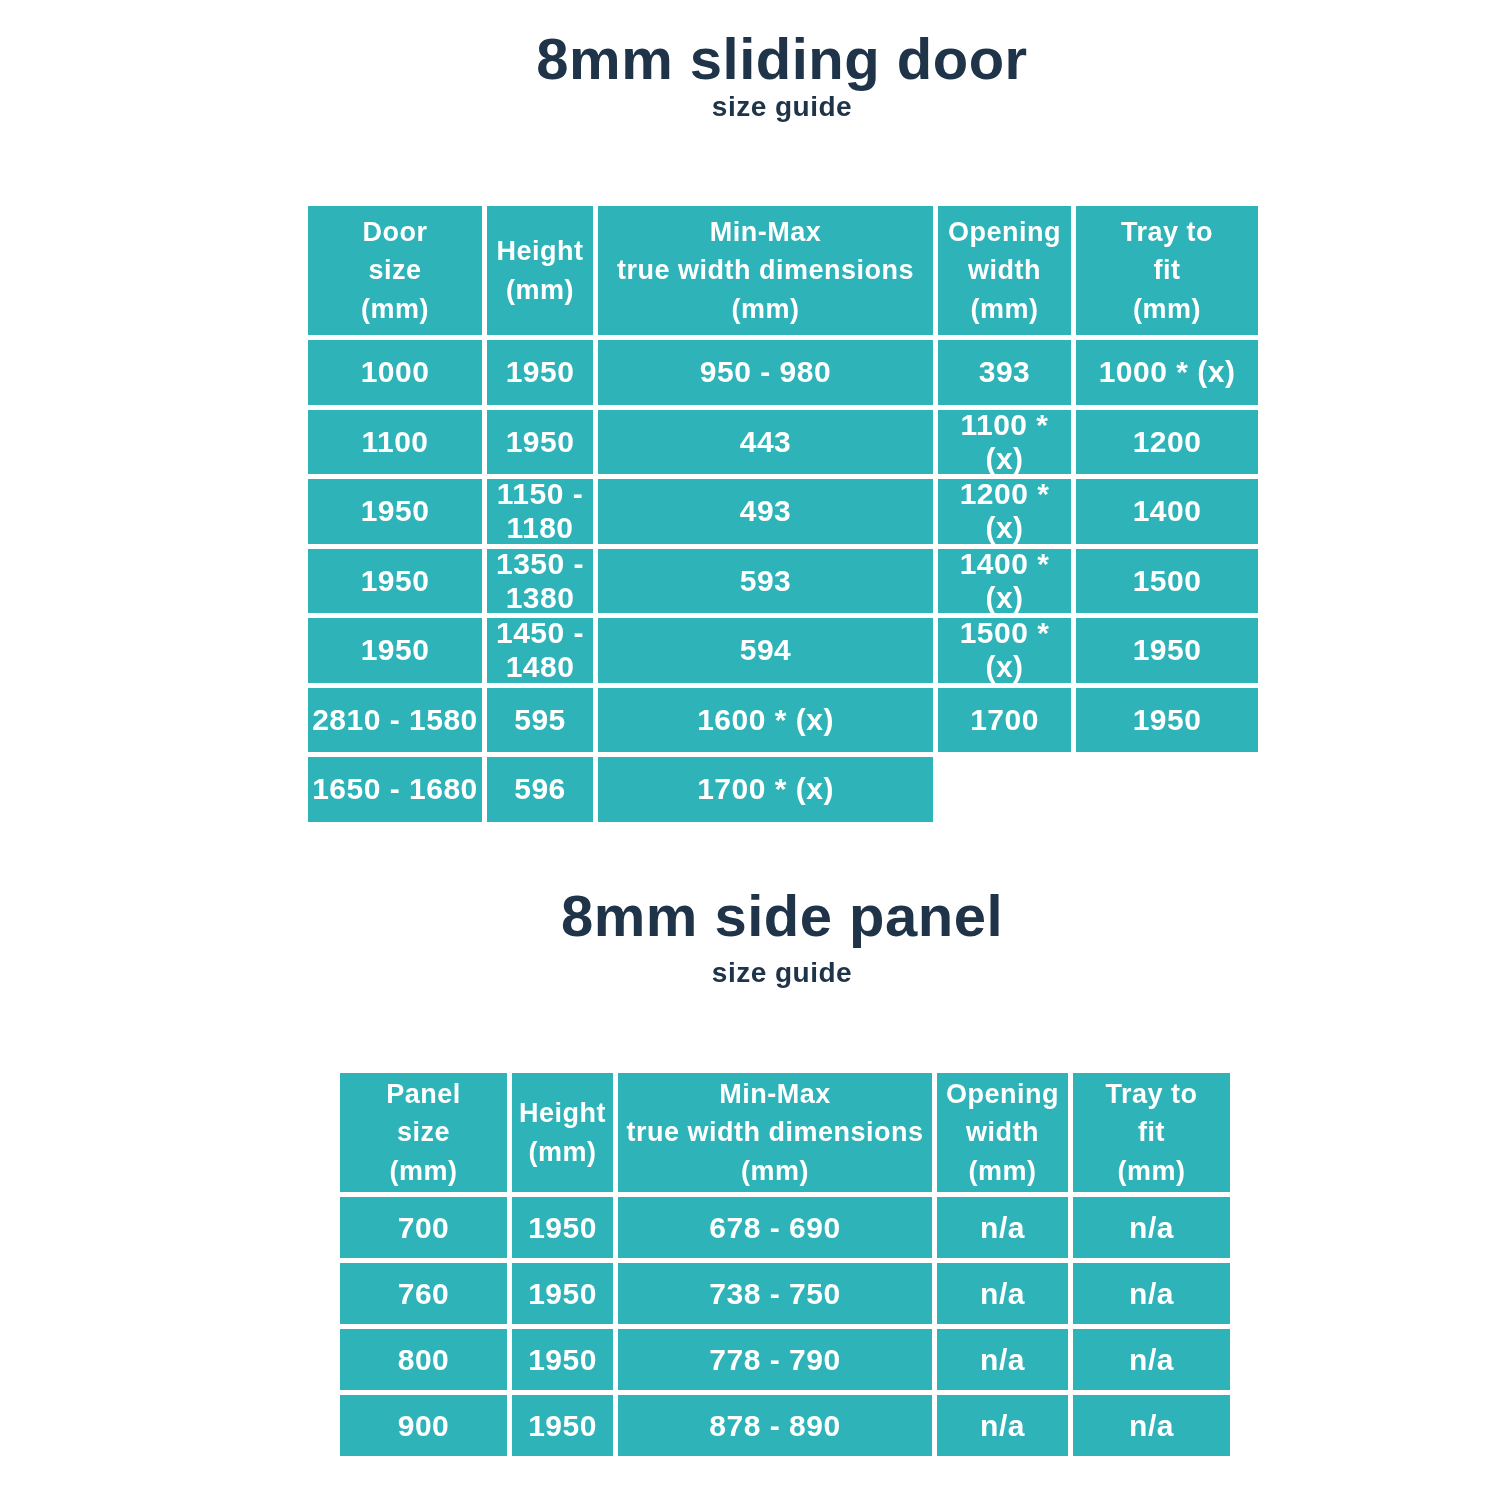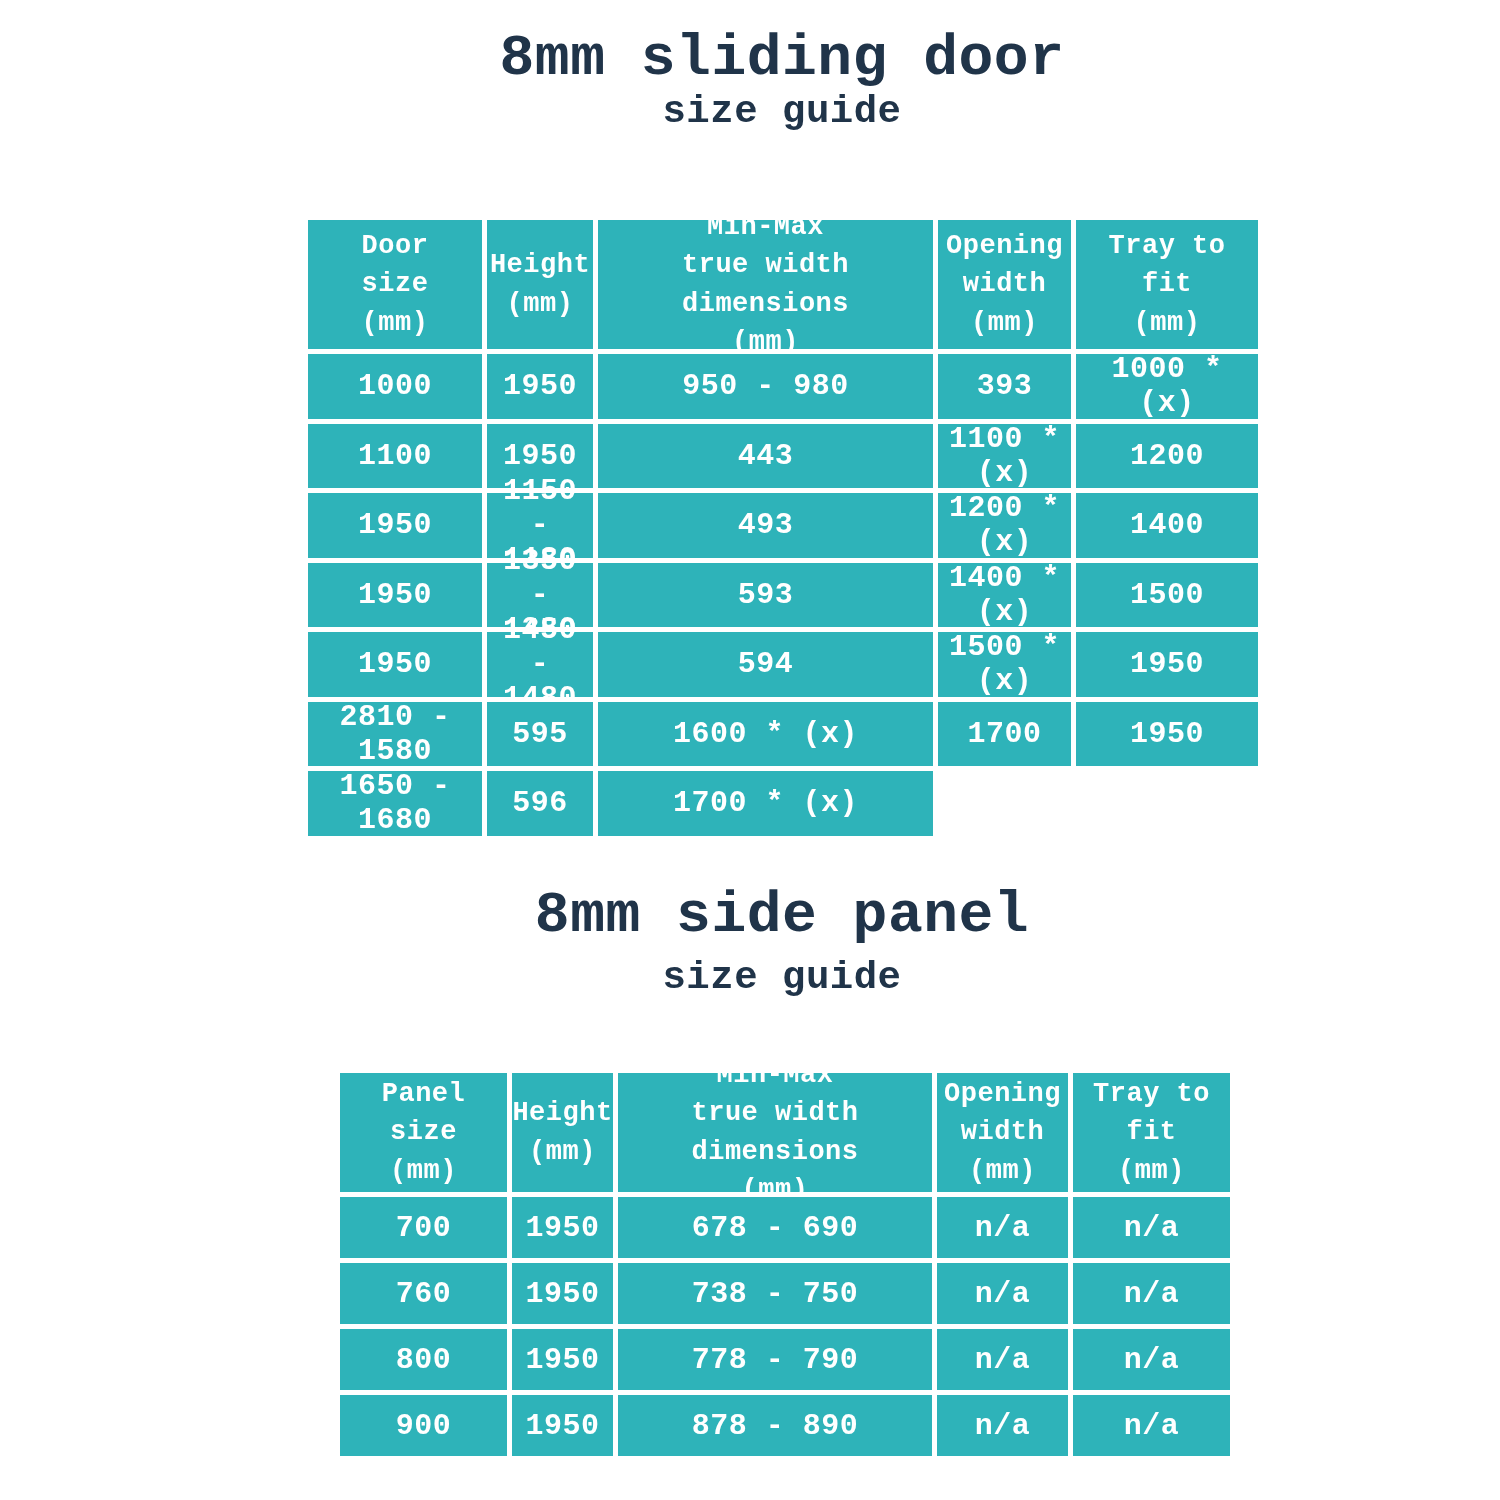--- a/index.html
+++ b/index.html
@@ -5,50 +5,50 @@
   html, body {
     margin: 0;
     padding: 0;
     background: #ffffff;
   }
   .sheet {
     position: relative;
     width: 1500px;
     height: 1500px;
     background: var(--background, #ffffff);
-    font-family: Liberation Mono, monospace;
+    font-family: Liberation Sans, sans-serif;
     overflow: hidden;
   }
   .heading {
     position: absolute;
     left: 64px;
     width: 1436px;
     text-align: center;
     color: var(--navy, #203449);
     font-weight: bold;
     letter-spacing: 0.5px;
   }
   .heading.main {
     font-size: 58px;
     line-height: 1.05;
   }
   .heading.sub {
-    font-size: 39px;
+    font-size: 28px;
     line-height: 1.05;
     text-align: center;
   }
   .size-table {
     position: absolute;
     display: grid;
     gap: 5px;
     background: var(--background, #ffffff);
   }
   .table-door {
     left: 308px;
-    top: 220px;
+    top: 206px;
     grid-template-columns: 174px 106px 335px 133px 182px;
     grid-template-rows: 129px repeat(7, 64.5px);
   }
   .table-panel {
     left: 340px;
     top: 1073px;
     grid-template-columns: 167px 101px 314px 131px 157px;
     grid-template-rows: 119px repeat(4, 61px);
   }
   .cell {

